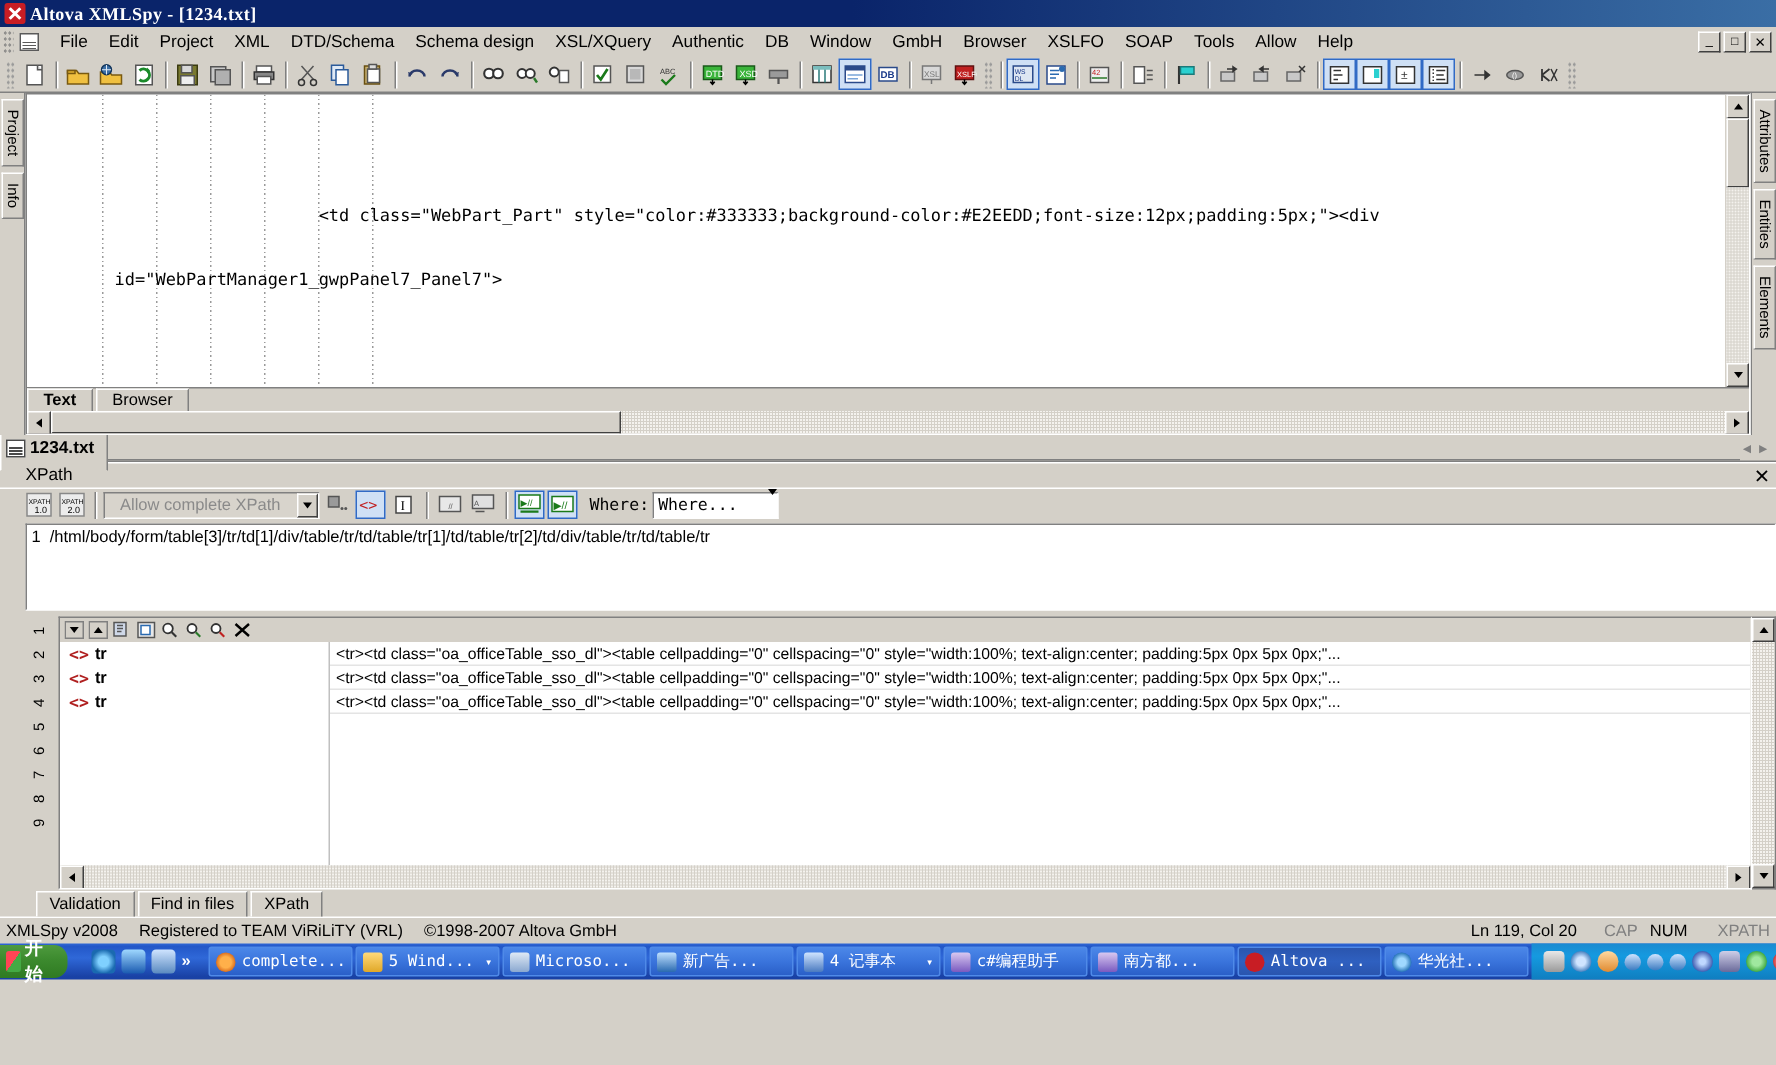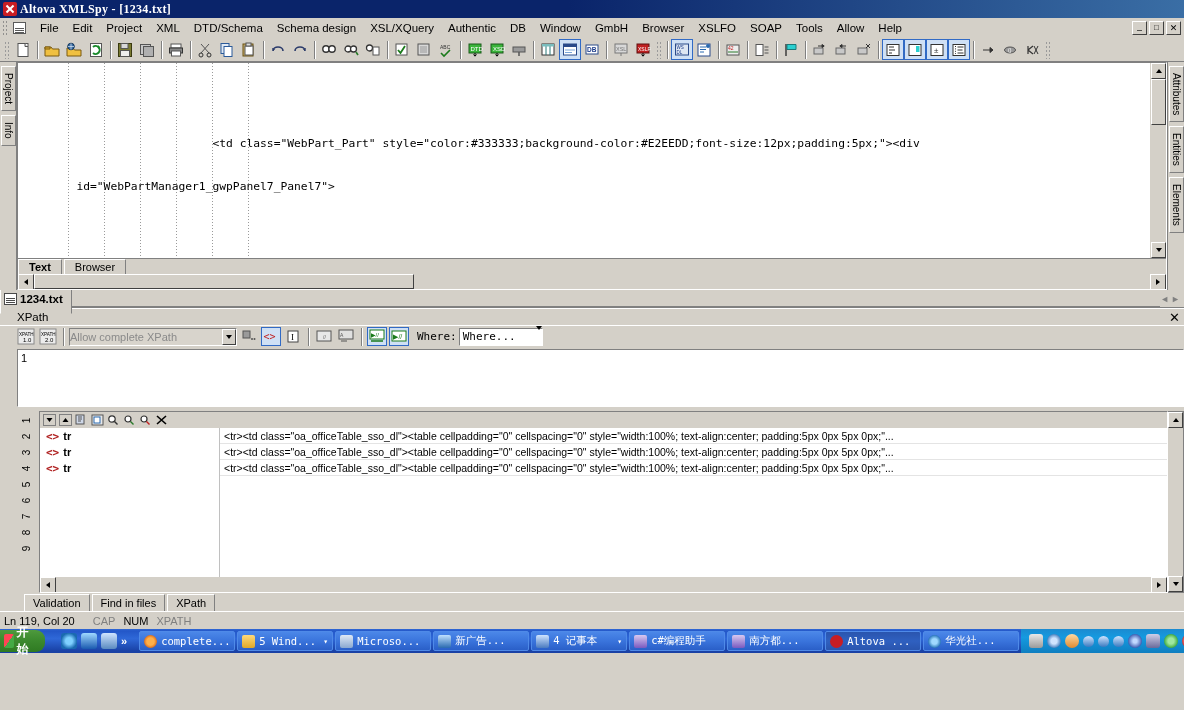--- a/index.html
+++ b/index.html
@@ -237,23 +237,23 @@
     height:22px; display:flex; align-items:center; gap:2px;
     padding-left:16px;
     border-top:1px solid #fff;
   }
   .xbtn {
     width:20px;height:19px;display:flex;align-items:center;justify-content:center;
     flex:0 0 auto; position:relative;
   }
   .xbtn.framed{border:1px solid #316ac5;background:#cfe0f5;}
   .xcombo {
-    height:18px; width:168px; background:#d8d4cc; color:#8a8a8a;
+    height:18px; width:144px; background:#d8d4cc; color:#8a8a8a;
     border:1px solid #808080; border-right-color:#fff; border-bottom-color:#fff;
-    display:flex;align-items:center; font-size:11px; padding-left:0;
+    display:flex;align-items:center; font-size:11px; padding-left:10px;
     justify-content:space-between;
   }
   .xcombo .cbtn{width:14px;height:16px;background:#d4d0c8;border:1px solid #fff;
     border-right-color:#404040;border-bottom-color:#404040;display:flex;align-items:center;justify-content:center;}
   .wherelbl{font-family:"DejaVu Sans Mono",monospace;font-size:11px;margin-left:6px;}
   .xcombo2{
     height:18px;width:84px;background:#fff;border:1px solid #808080;
     border-right-color:#fff;border-bottom-color:#fff;
     display:flex;align-items:center;justify-content:space-between;
     font-family:"DejaVu Sans Mono",monospace;font-size:11px;padding-left:3px;
@@ -846,20 +846,21 @@
     <span class="wherelbl">Where:</span>
     <div class="xcombo2">
       <span>Where...</span>
       <span class="cbtn"><span class="arrow arr-dn"></span></span>
     </div>
   </div>
 
   <div id="xpresultbox">
     <div class="ln">
       <span class="num">1</span>
+      <span>/html/body/form/table[3]/tr/td[1]/div/table/tr/td/table/tr[1]/td/table/tr[2]/td/div/table/tr/td/table/tr</span>
     </div>
   </div>
 </div>
 
 <div id="resultpane">
   <div id="numrail">
     <div class="nb" style="top:0">
         <span>1</span>
       </div>
     <div class="nb" style="top:16px">
@@ -983,23 +984,28 @@
   </div>
 </div>
 
 <div id="bottomtabs">
   <div class="bt">Validation</div>
   <div class="bt">Find in files</div>
   <div class="bt active">XPath</div>
 </div>
 
 <div id="statusbar">
+  <div class="sb-left">
+    <span>XMLSpy v2008</span>
+    <span>Registered to TEAM ViRiLiTY (VRL)</span>
+    <span>©1998-2007 Altova GmbH</span>
+  </div>
   <span class="sb-pos">Ln 119, Col 20</span>
   <span class="dim" style="margin-right:8px">CAP</span>
-  <span class="on" style="margin-right:8px">NUM</span>
+  <span class="on" style="margin-right:20px">NUM</span>
   <span class="dim">XPATH</span>
 </div>
 
 <div id="taskbar">
   <div id="startbtn">
     <div class="flag"></div>
     <span>开始</span>
   </div>
   <div class="qsep"></div>
   <div class="qlaunch">

